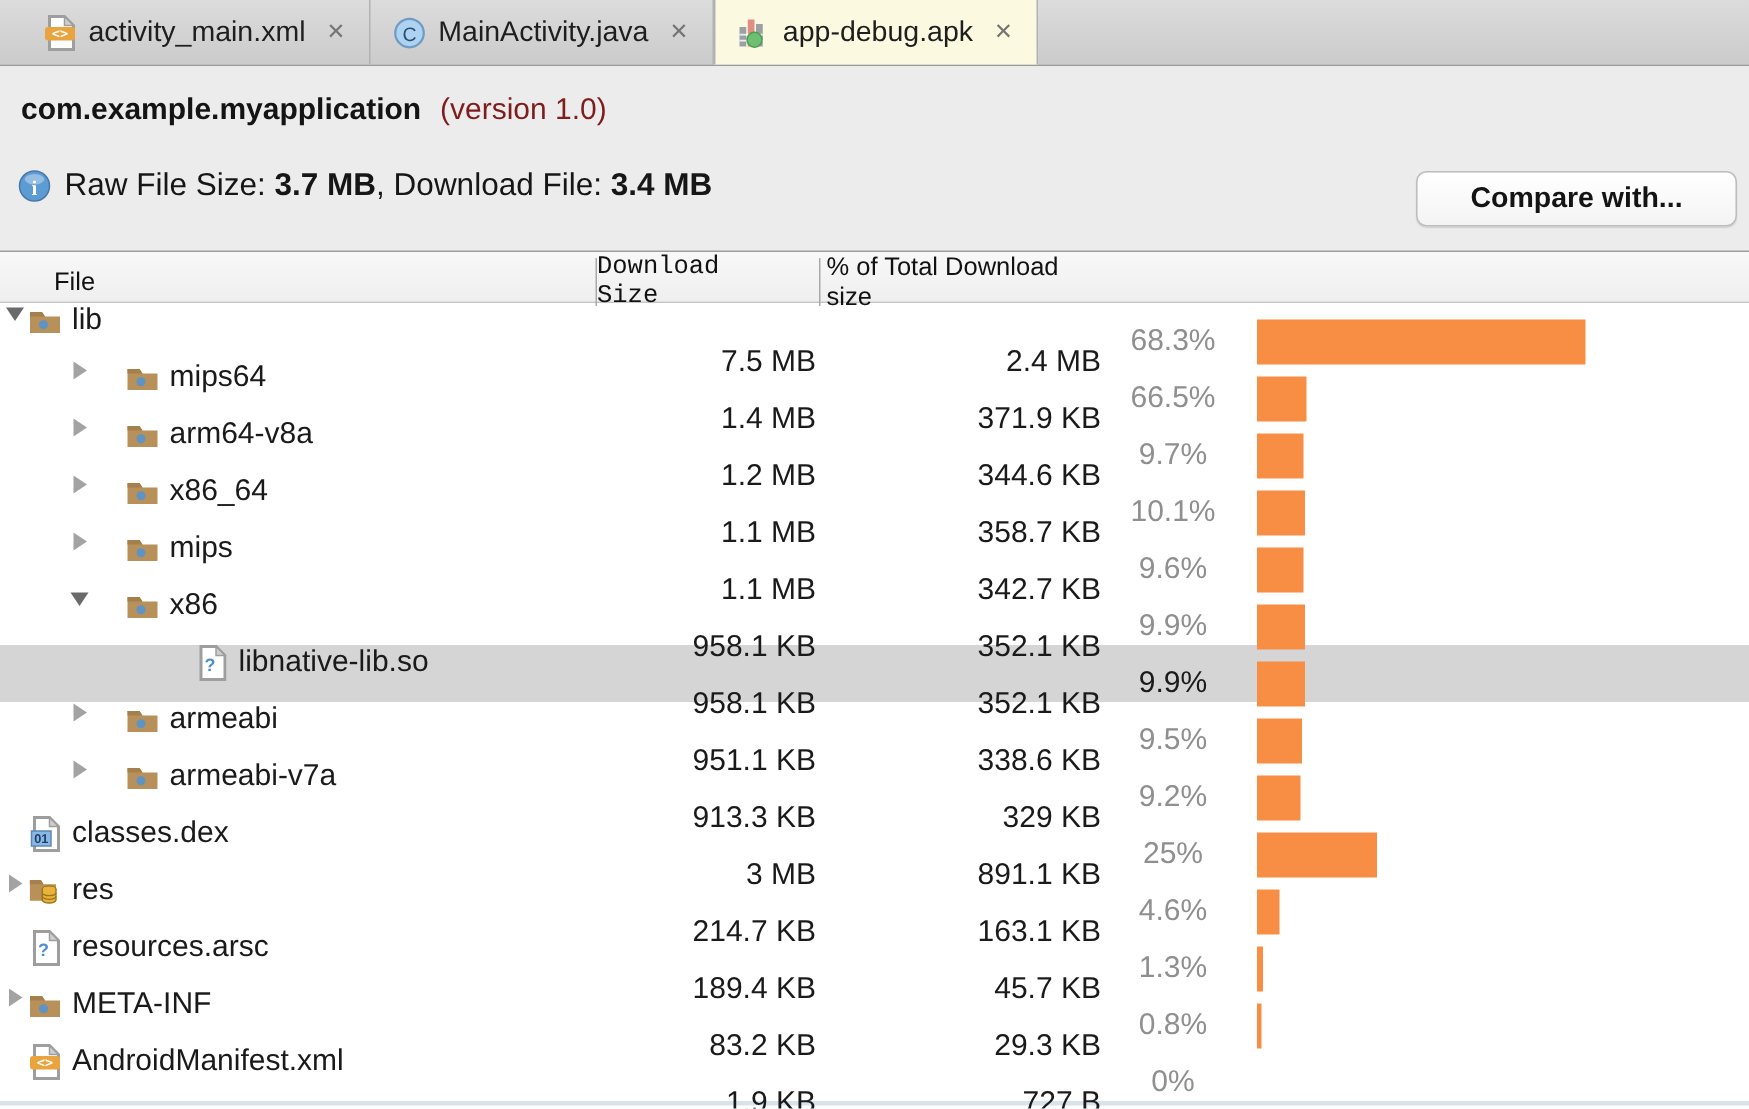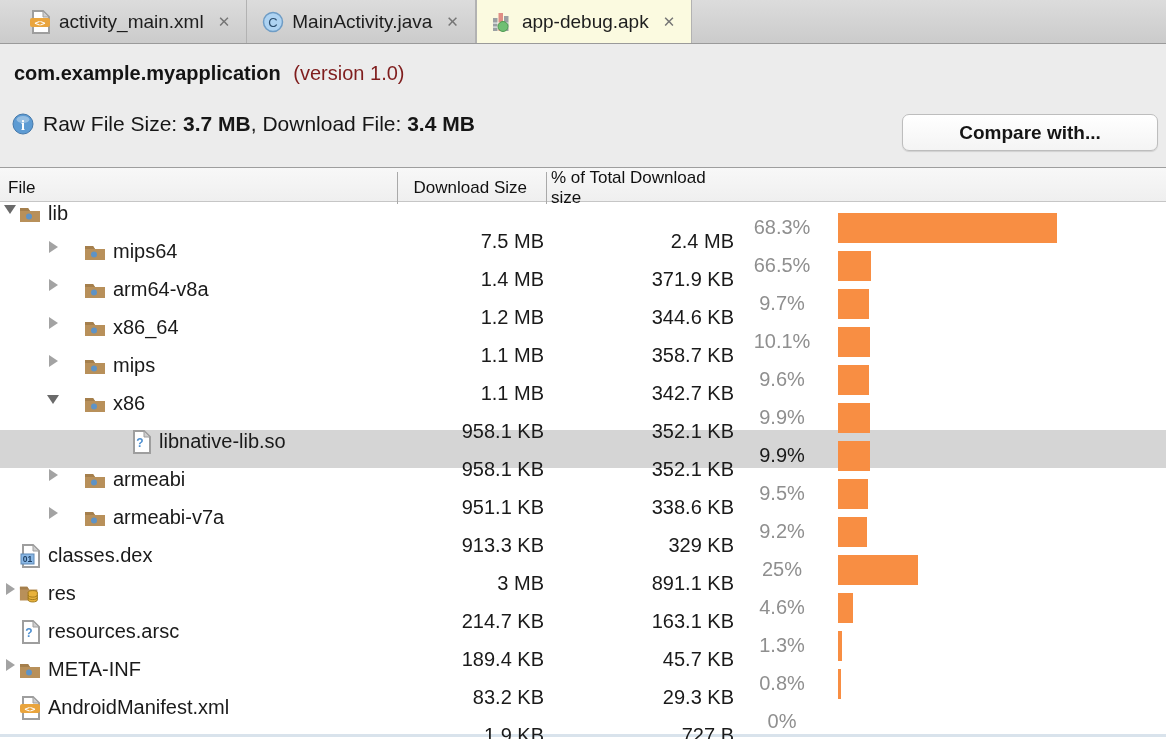--- a/index.html
+++ b/index.html
@@ -20,35 +20,35 @@
 
   
   .panel { height:124px; background:#ececec; border-bottom:1px solid #9e9e9e; position:relative; }
   .pkg-line { padding:18px 0 0 14px; font-size:20px; }
   .pkg-name { font-weight:bold; color:#141414; }
   .pkg-version { color:#7f1d1d; margin-left:7px; }
   .info-line { position:absolute; left:12px; top:68px; display:flex; align-items:center; font-size:21px; color:#161616; }
   .info-line .iicon { margin-right:9px; display:inline-flex; }
   .info-line .val { font-weight:bold; }
   .info-line .sep { white-space:pre; }
-  .cmp-btn { position:absolute; right:8px; top:70px; width:256px; height:37px;
+  .cmp-btn { position:absolute; right:8px; top:70px; width:214px; height:37px;
     background:linear-gradient(#ffffff,#f4f4f4); border:1px solid #bdbdbd; border-radius:7px;
     font-family:inherit; font-size:19px; font-weight:bold; color:#141414;
     box-shadow:0 1px 1px rgba(0,0,0,.12); }
 
   
   .thead { height:34px; display:grid; grid-template-columns:398px 149px 190px 1fr;
     background:linear-gradient(#f8f8f8,#efefef); border-bottom:1px solid #c6c6c6;
     font-size:17px; color:#111; align-items:center; }
   .thead .th { position:relative; height:100%; display:flex; align-items:center; }
   .thead .th.sep::after { content:""; position:absolute; right:0; top:4px; bottom:4px;
     width:1px; background:#a9a9a9; }
-  .th.c-file  { padding-left:8px; }
+  .th.c-file  { padding-left:8px;margin-left:28px; }
   .th.c-raw   { justify-content:flex-end; padding-right:3px; }
-  .th.c-dl    { justify-content:flex-end; padding-right:20px; }
+  .th.c-dl    { justify-content:flex-end; padding-right:20px;font-family:Liberation Mono, monospace; }
   .th.c-pct   { padding-left:4px; }
 
   .rows { background:#fff; }
   .row { height:38px; display:grid; grid-template-columns:398px 149px 190px 92px 1fr;
     align-items:center; font-size:20px; color:#1a1a1a; background:#fff; }
   .row.selected { background:#d5d5d5; }
   .cell-name { display:flex; align-items:flex-start; height:100%; overflow:hidden; white-space:nowrap; }
   .cell-raw, .cell-dl { text-align:right; padding-right:3px;margin-top:28px; }
   .cell-pct { text-align:center; padding-right:2px; color:#8f8f8f; }
   .row.selected .cell-pct { color:#1a1a1a; }

